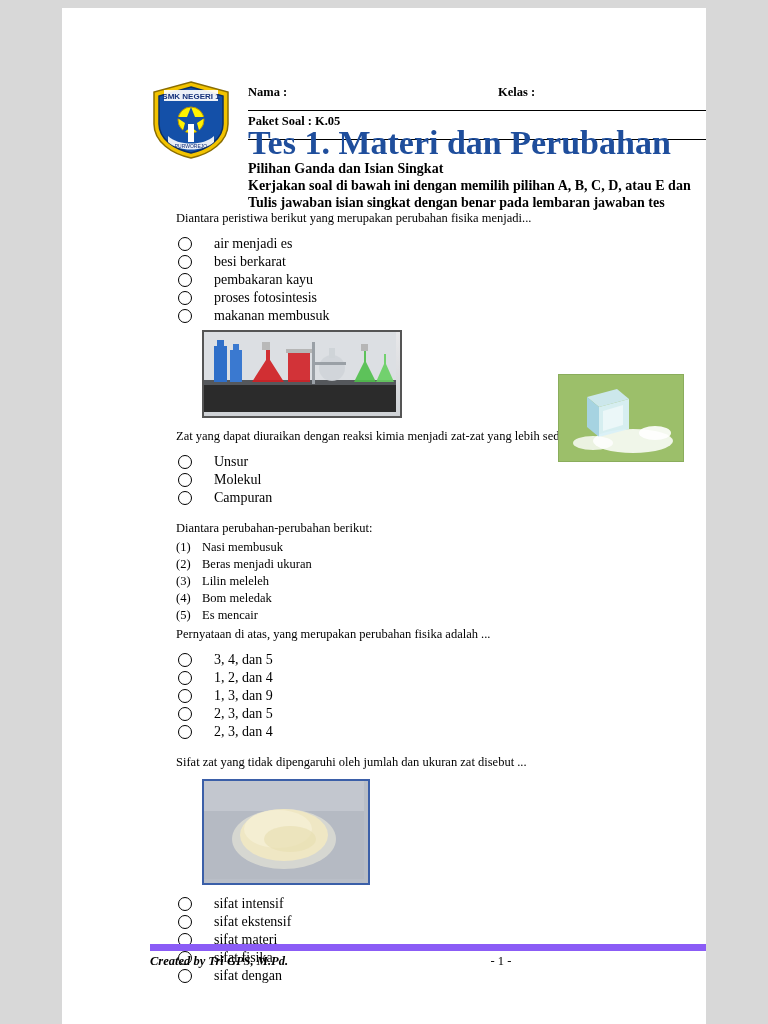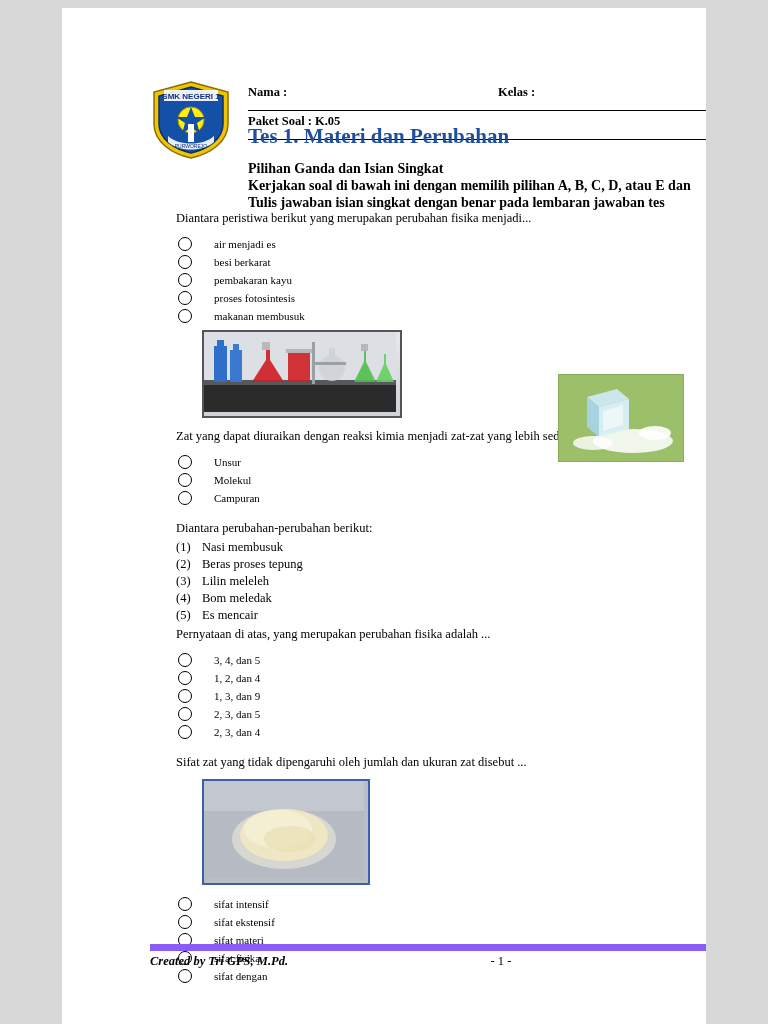--- a/index.html
+++ b/index.html
@@ -60,21 +60,21 @@
   }
   .idrow .c1 { width: 250px; }
   .idrow .c2 { width: 250px; }
 
   .title {
     position: absolute;
     left: 98px;
     top: 48px;
     font-family: "Liberation Serif", serif;
     font-weight: bold;
-    font-size: 21px;
+    font-size: 34px;
     color: #1f4e9c;
     letter-spacing: 0px;
   }
   .subtitle {
     position: absolute;
     left: 98px;
     top: 84px;
     width: 580px;
     font-weight: bold;
     font-size: 14px;
@@ -110,21 +110,21 @@
     width: 12px;
     height: 12px;
     border: 1.3px solid #000;
     border-radius: 50%;
     margin-left: 2px;
     margin-right: 22px;
     flex: none;
     background: #fff;
   }
   .optlabel {
-    font-size: 11px;
+    font-size: 14px;
     line-height: 14px;
   }
   .numlist {
     margin: 0 0 0 0;
     padding: 0;
     list-style: none;
   }
   .numitem {
     font-size: 12.5px;
     line-height: 17px;
@@ -291,21 +291,21 @@
       </ul>
 
       <div class="spacer-sm"></div>
 
       <p class="qtext" style="margin-bottom:2px">Diantara perubahan-perubahan berikut:</p>
       <ul class="numlist">
         <li class="numitem">
           <span class="n">(1)</span><span>Nasi membusuk</span>
         </li>
         <li class="numitem">
-          <span class="n">(2)</span><span>Beras proses tepung</span>
+          <span class="n">(2)</span><span>Beras menjadi ukuran</span>
         </li>
         <li class="numitem">
           <span class="n">(3)</span><span>Lilin meleleh</span>
         </li>
         <li class="numitem">
           <span class="n">(4)</span><span>Bom meledak</span>
         </li>
         <li class="numitem">
           <span class="n">(5)</span><span>Es mencair</span>
         </li>

